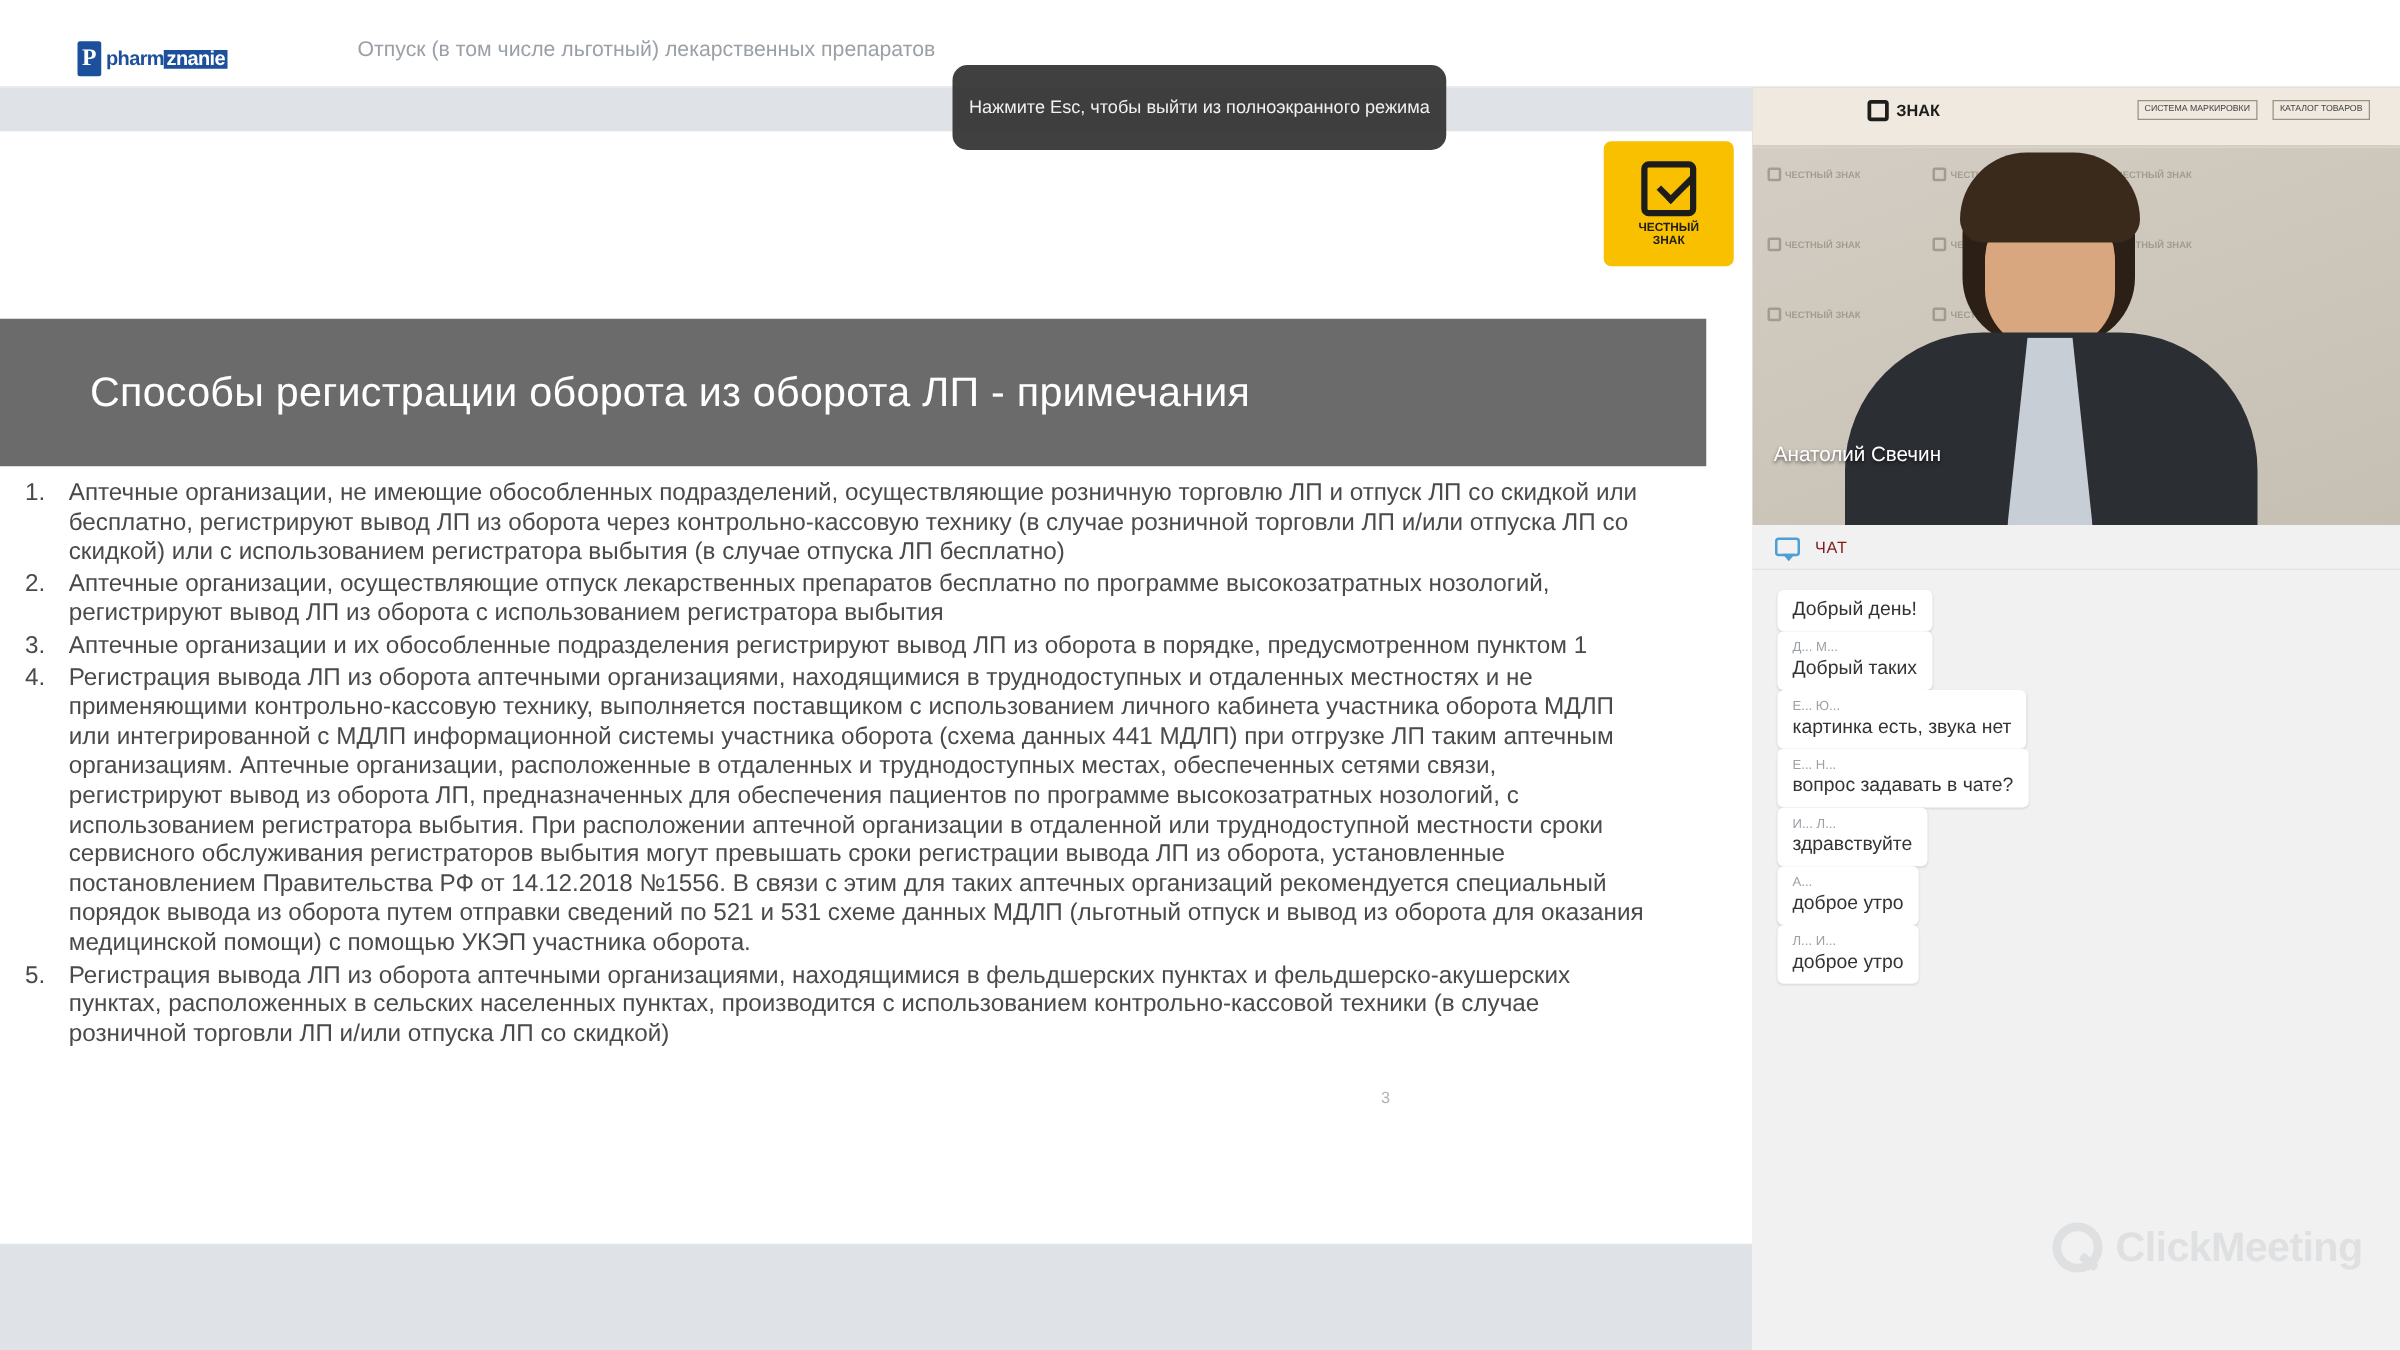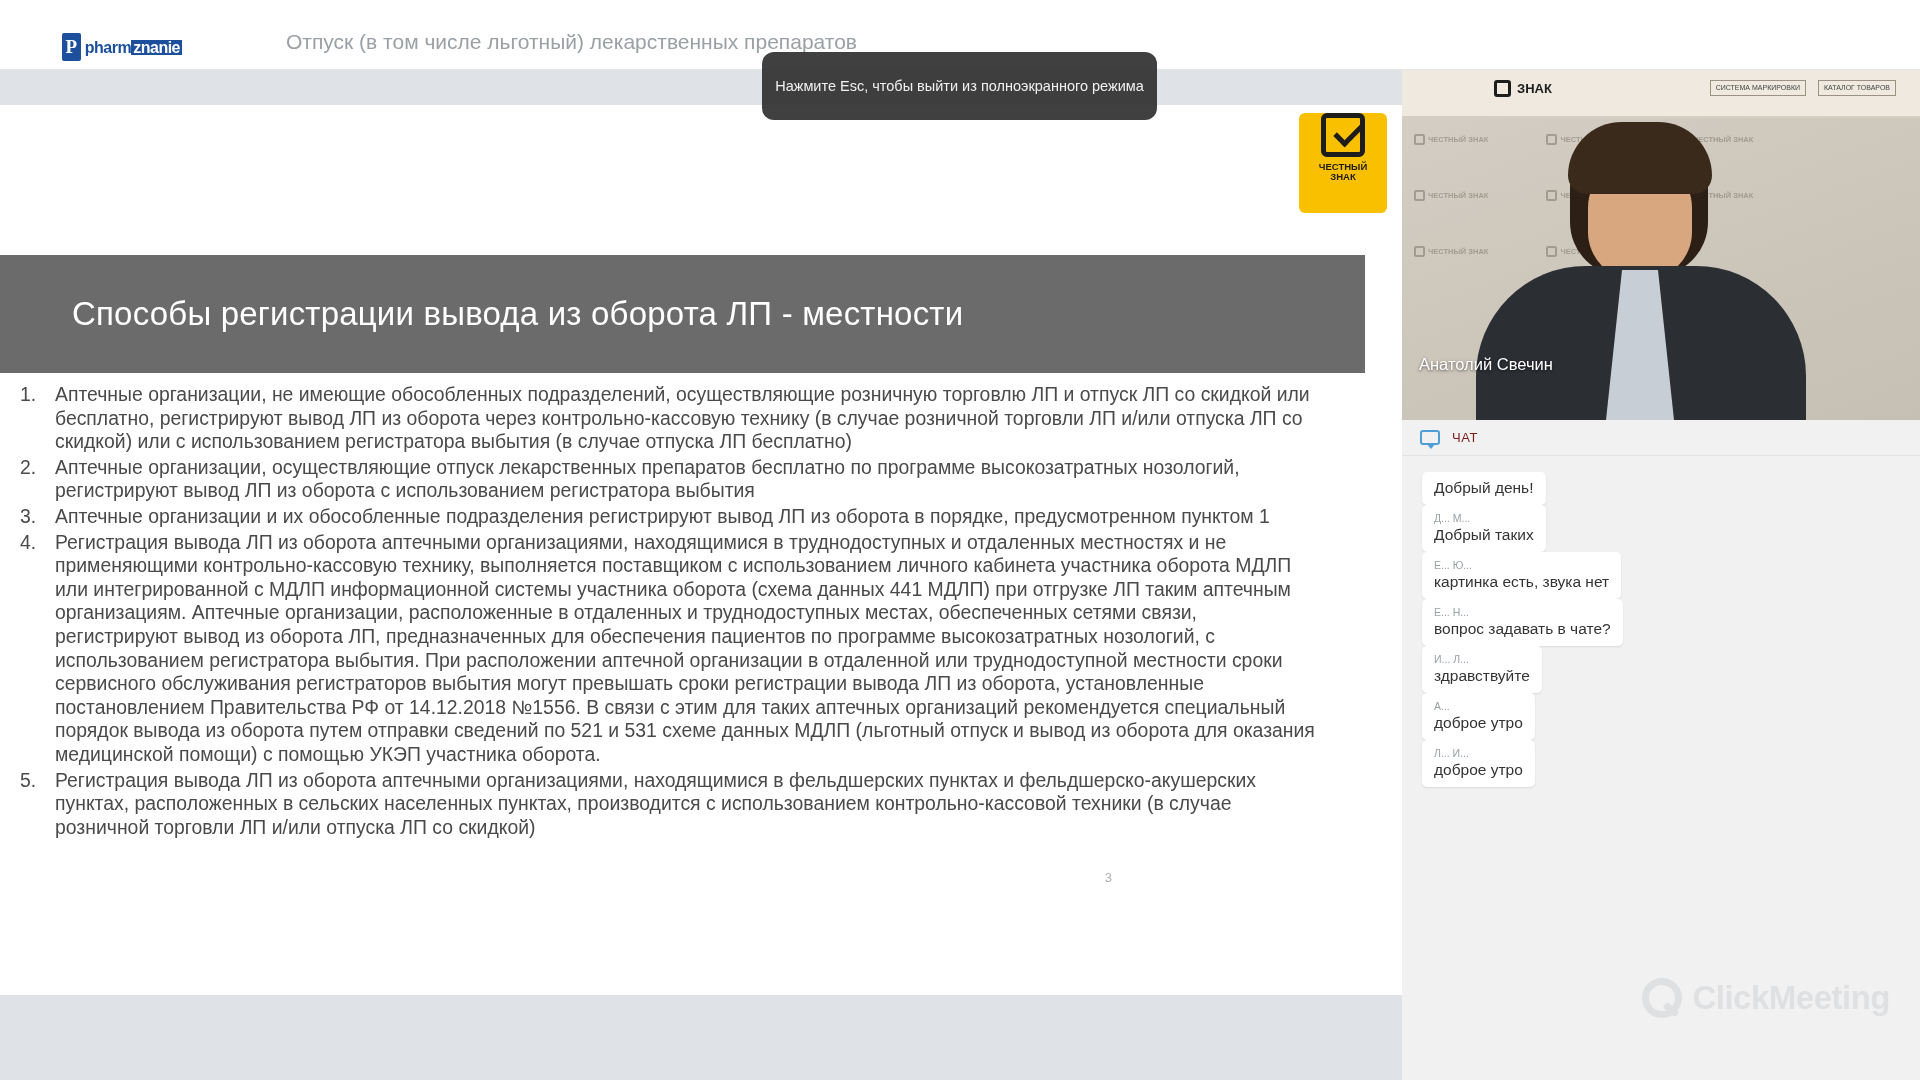--- a/index.html
+++ b/index.html
@@ -45,21 +45,21 @@
   .logo-text .l1 {
     font-size: 16px; font-weight: bold; letter-spacing: -0.5px;
     color: #1c4f9c;
   }
   .logo-text .l2 {
     font-size: 16px; font-weight: bold; letter-spacing: -0.5px;
     color: #ffffff; background: #1c4f9c; padding: 0 2px;
   }
   .webinar-title {
     position: absolute; left: 286px; top: 30px;
-    font-size: 21px; color: #9aa0a6;
+    font-size: 17px; color: #9aa0a6;
     white-space: nowrap;
   }
 
   
   .esc-toast {
     position: absolute;
     left: 762px; top: 52px;
     width: 395px; height: 68px;
     background: rgba(48,48,48,0.92);
     border-radius: 12px;
@@ -93,25 +93,25 @@
   .slide-header h1 {
     margin-left: 72px;
     color: #ffffff;
     font-size: 33px;
     font-weight: normal;
     letter-spacing: 0.2px;
   }
   .zn-badge {
     position: absolute;
     right: 15px; top: 8px;
-    width: 88px; height: 100px;
+    width: 104px; height: 100px;
     background: #f9c000;
     border-radius: 6px;
     display: flex; flex-direction: column;
-    align-items: center; 
+    align-items: center; justify-content: center;
   }
   .zn-badge .sq {
     width: 44px; height: 44px;
     border: 5px solid #1d1d1b;
     border-radius: 6px;
     position: relative;
   }
   .zn-badge .sq::after {
     content: "";
     position: absolute;
@@ -383,21 +383,21 @@
   </div>
 
   <div class="esc-toast">
     <span>Нажмите Esc, чтобы выйти из полноэкранного режима</span>
   </div>
 
   <div class="stage">
     <div class="slide">
 
       <div class="slide-header">
-        <h1>Способы регистрации вывода из оборота ЛП - местности</h1>
+        <h1>Способы регистрации оборота из оборота ЛП - примечания</h1>
       </div>
 
       <div class="zn-badge">
         <div class="sq"></div>
         <div class="lbl">
           <div>ЧЕСТНЫЙ</div>
           <div>ЗНАК</div>
         </div>
       </div>
 

